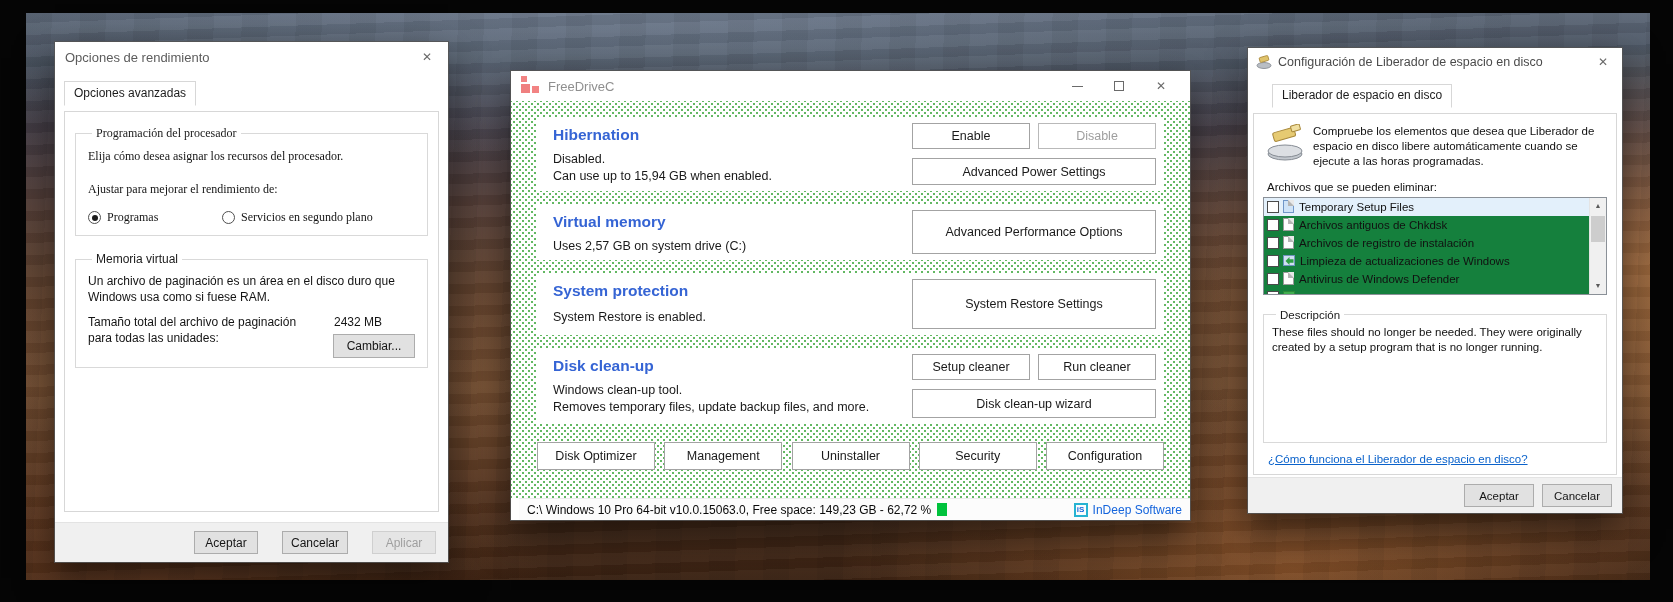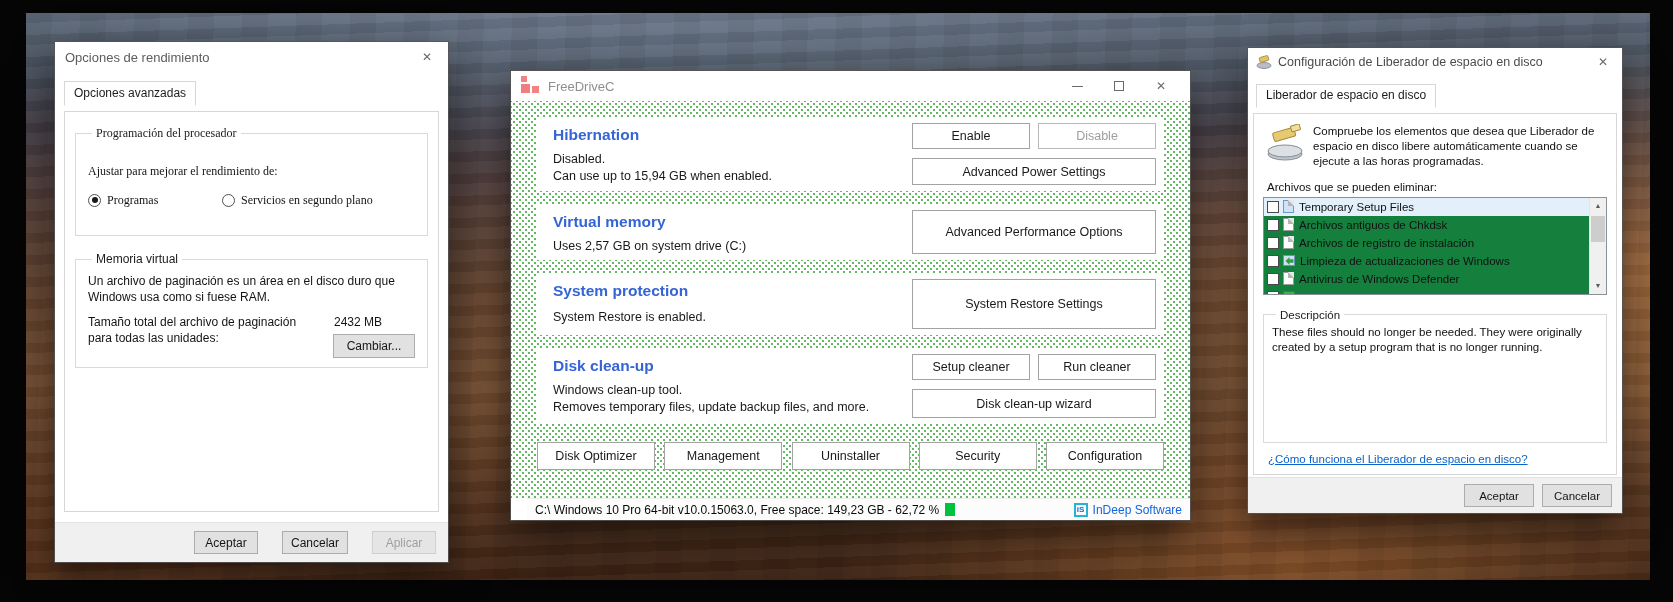--- a/index.html
+++ b/index.html
@@ -75,36 +75,36 @@
   .card-left h2 { font-size:15.5px; font-weight:700; color:#3564d4; margin-bottom:7px; }
   .card-left p { font-size:12.5px; color:#191919; line-height:1.32; }
   .card-right { width:244px; display:flex; flex-direction:column; gap:9px; }
   .card-right.center { justify-content:center;border-radius:15px; }
   .btnrow { display:flex; gap:8px; }
   .appbtn { height:26px; background:#fff; border:1px solid #a3a3a3; font-size:12.5px; color:#1a1a1a;
     display:flex; align-items:center; justify-content:center; flex:1; }
   .appbtn.off { color:#9e9e9e; border-color:#b9b9b9; }
   .bottomrow { display:flex; justify-content:space-between; margin-top:18px; }
   .bottomrow .appbtn { flex:0 0 118px; height:28px; }
-  .statusB { position:absolute; left:16px; right:0; bottom:0; height:22px; background:#fcfcfc;
+  .statusB { position:absolute; left:8px; right:0; bottom:0; height:22px; background:#fcfcfc;
     border-top:1px solid #ececec; display:flex; align-items:center; justify-content:space-between;
     padding:1px 8px; font-size:12px;margin-top:40px; }
   .statusB .sleft { color:#0a0a0a; display:flex; align-items:center; }
   .greensq { display:inline-block; width:10px; height:13px; background:#00c23c; margin-left:6px; }
   .brand { display:flex; align-items:center; gap:5px; color:#1464dc; }
   .islogo { width:14px; height:14px; border:2px solid #27b3d2; color:#1464dc; font-size:8px;
     font-weight:700; display:flex; align-items:center; justify-content:center; }
 
   
   .winC { left:1248px; top:48px; width:374px; height:465px; }
   .winC .tbar { height:28px; padding-left:8px; }
   .winC .t-title { font-size:12.5px; color:#4b4b4b; margin-left:6px; }
   .winC .capbtn { height:28px; width:38px; margin-left:auto; }
   .bodyC { position:absolute; left:0; right:0; top:28px; bottom:36px; background:#fff; padding-top:8px; }
-  .winC .tabwrap { padding-left:8px; position:relative; z-index:2; }
+  .winC .tabwrap { padding-left:24px; position:relative; z-index:2; }
   .winC .tab { font-size:12px; padding:3px 9px 5px; }
   .pageC { position:absolute; left:5px; right:5px; top:37px; bottom:2px; border:1px solid #d7d7d7;
     background:#fff; padding:8px 9px; }
   .intro { display:flex; }
   .intro svg { flex:0 0 42px; margin:2px 6px 0 2px; }
   .intro p { font-size:11.5px; line-height:1.3; color:#111; padding-top:2px; max-width:292px; }
   .fileslbl { font-size:11.5px; color:#111; margin:12px 0 4px 4px; }
   .listbox { position:relative; height:98px; border:1px solid #8a9097; background:#15803d;
     overflow:hidden; padding-right:17px; }
   .lrow { height:18px; display:flex; align-items:center; padding-left:3px; font-size:11.5px; color:#111; }
@@ -141,20 +141,21 @@
       <span class="t-title">Opciones de rendimiento</span>
       <span class="capbtn" style="margin-left:auto;">✕</span>
     </div>
     <div class="bodyA">
       <div class="tabwrap">
         <span class="tab">Opciones avanzadas</span>
       </div>
       <div class="tabpage">
         <fieldset class="fsA" style="height:110px;font-family:Liberation Serif, serif;">
           <legend>Programación del procesador</legend>
+          <p style="margin-top:2px;">Elija cómo desea asignar los recursos del procesador.</p>
           <p style="margin-top:17px;">Ajustar para mejorar el rendimiento de:</p>
           <div class="radios">
             <span class="radio-item" style="width:134px;">
               <span class="rdot on"></span>
               <span>Programas</span>
             </span>
             <span class="radio-item">
               <span class="rdot"></span>
               <span>Servicios en segundo plano</span>
             </span>

